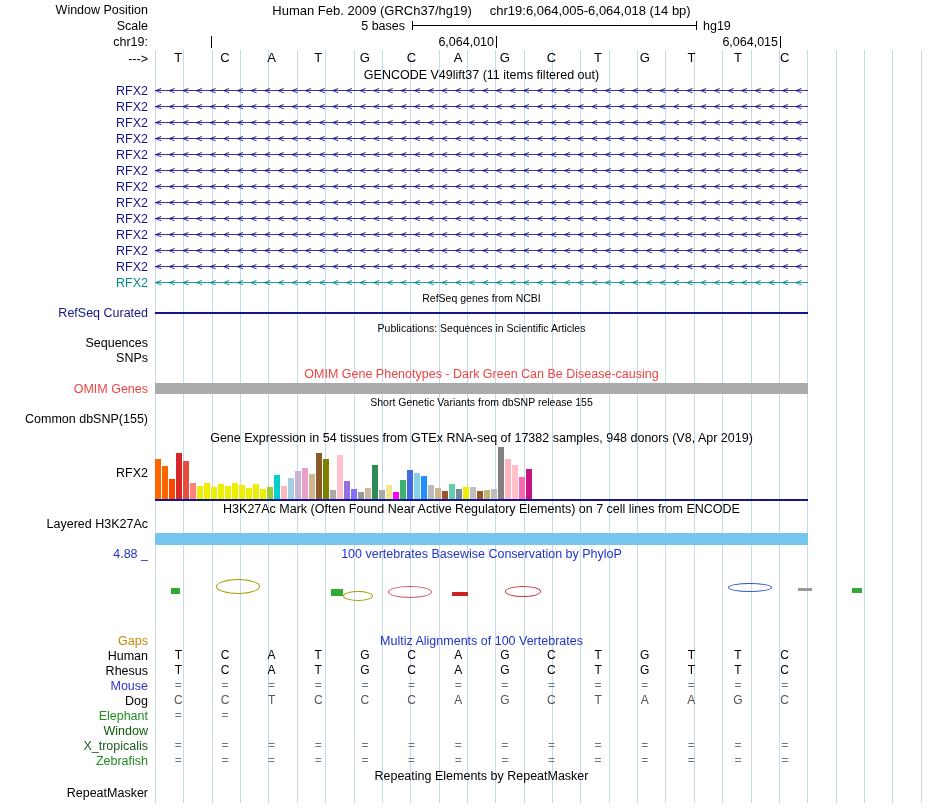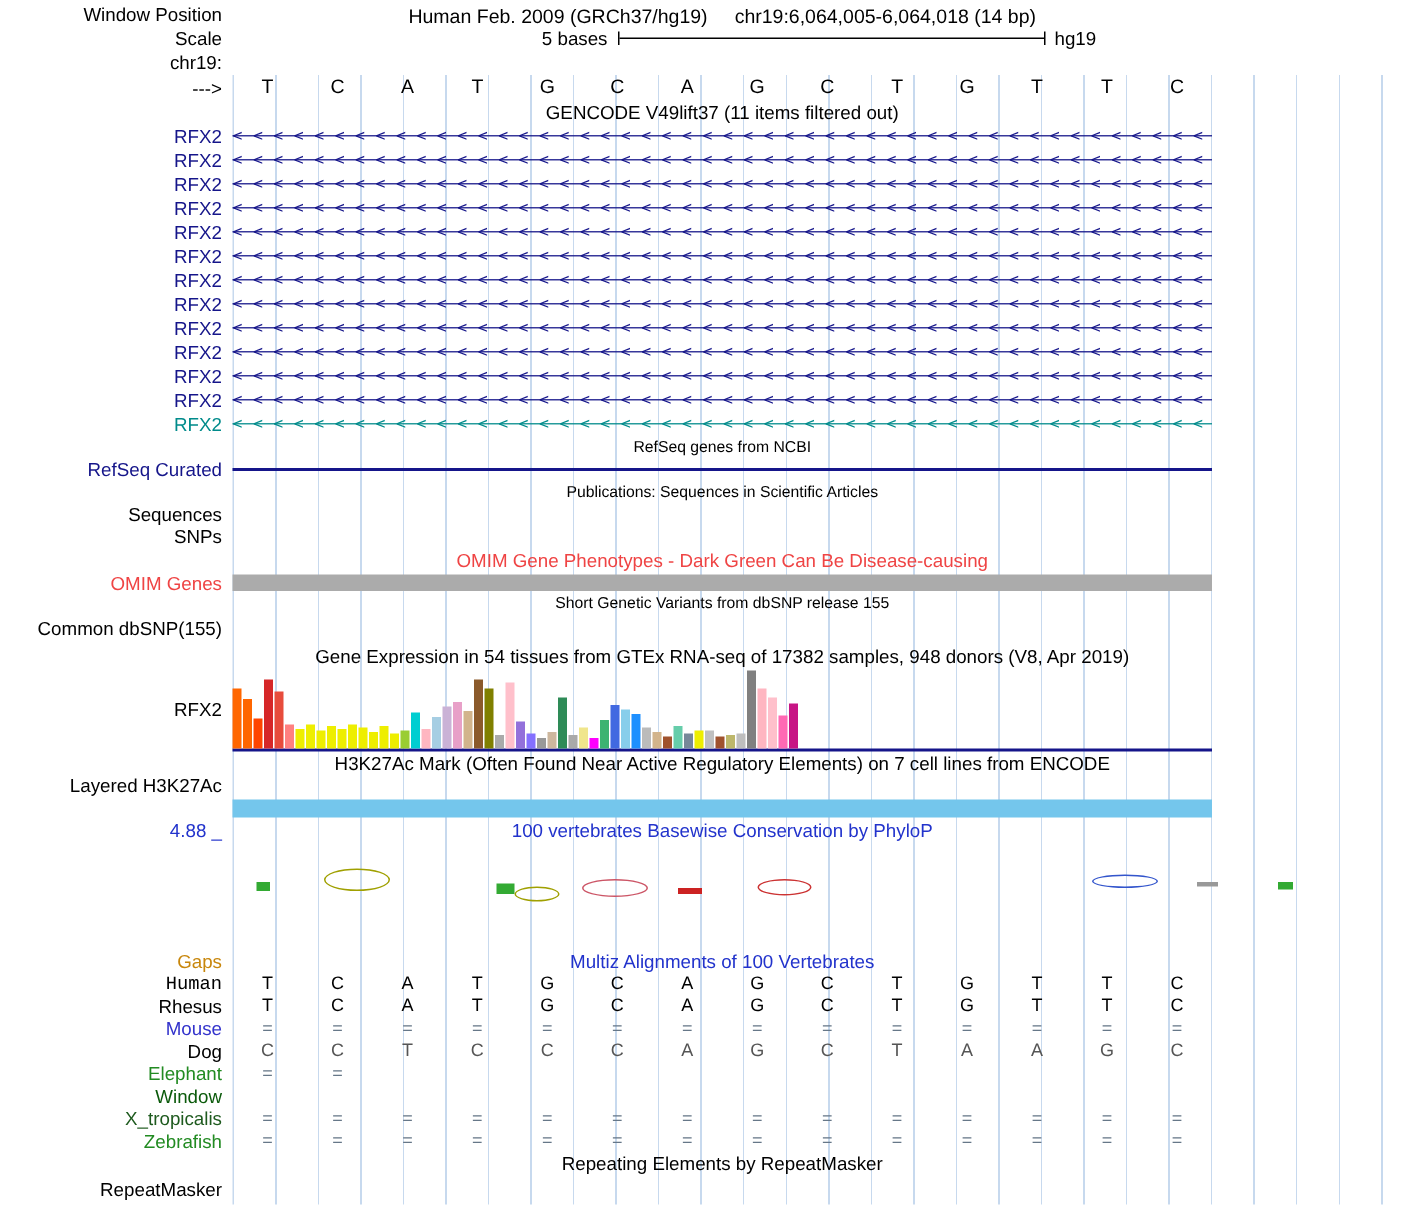--- a/index.html
+++ b/index.html
@@ -70,20 +70,27 @@
     <div class="lbl">Scale</div>
     <div class="trk">
       <span class="abs" style="left:0;width:250px;text-align:right;top:1px">5 bases</span>
       <div class="scalebar abs" style="left:257px;top:3px"></div>
       <span class="abs" style="left:548px;top:1px">hg19</span>
     </div>
   </div>
 
   <div class="row" style="height:16px">
     <div class="lbl">chr19:</div>
+    <div class="trk">
+      <div class="tick abs" style="left:56px"></div>
+      <span class="abs coordnum" style="left:259px;width:80px">6,064,010</span>
+      <div class="tick abs" style="left:341px"></div>
+      <span class="abs coordnum" style="left:543px;width:80px">6,064,015</span>
+      <div class="tick abs" style="left:625px"></div>
+    </div>
   </div>
 
   <div class="row" style="height:17px">
     <div class="lbl">---&gt;</div>
     <div class="trk">
         <div class="cells" id="base-cells">
           <div class="cell base">T</div>
           <div class="cell base">C</div>
           <div class="cell base">A</div>
           <div class="cell base">T</div>
@@ -393,21 +400,21 @@
   <div class="row" style="height:22px"></div>
 
   <div class="row" style="height:15px">
     <div class="lbl" id="gaps-label" style="color: rgb(200, 134, 11);">Gaps</div>
     <div class="trk center">
         <span class="title blue">Multiz Alignments of 100 Vertebrates</span>
       </div>
   </div>
   <div id="multiz-rows">
       <div class="row" style="height: 15px;">
-        <div class="lbl" style="color: rgb(0, 0, 0); font-family: Liberation Mono, monospace;">Human</div>
+        <div class="lbl" style="color: rgb(0, 0, 0);">Human</div>
         <div class="trk">
           <div class="cells">
             <div class="cell aln" style="color: rgb(0, 0, 0);">T</div>
             <div class="cell aln" style="color: rgb(0, 0, 0);">C</div>
             <div class="cell aln" style="color: rgb(0, 0, 0);">A</div>
             <div class="cell aln" style="color: rgb(0, 0, 0);">T</div>
             <div class="cell aln" style="color: rgb(0, 0, 0);">G</div>
             <div class="cell aln" style="color: rgb(0, 0, 0);">C</div>
             <div class="cell aln" style="color: rgb(0, 0, 0);">A</div>
             <div class="cell aln" style="color: rgb(0, 0, 0);">G</div>

